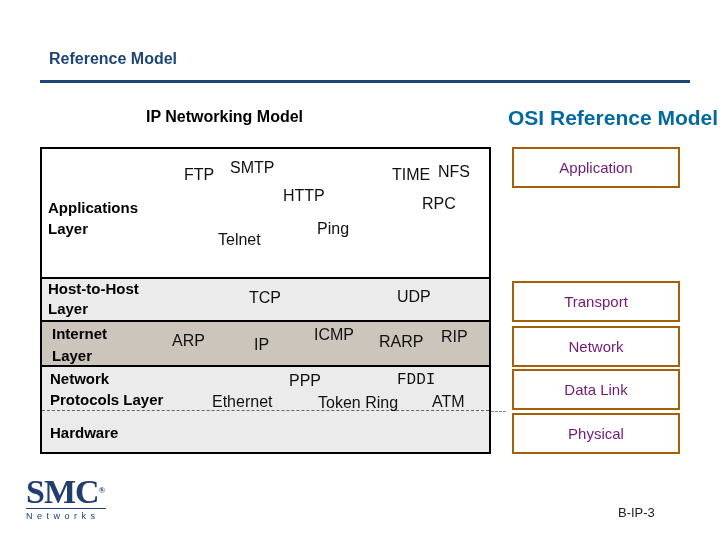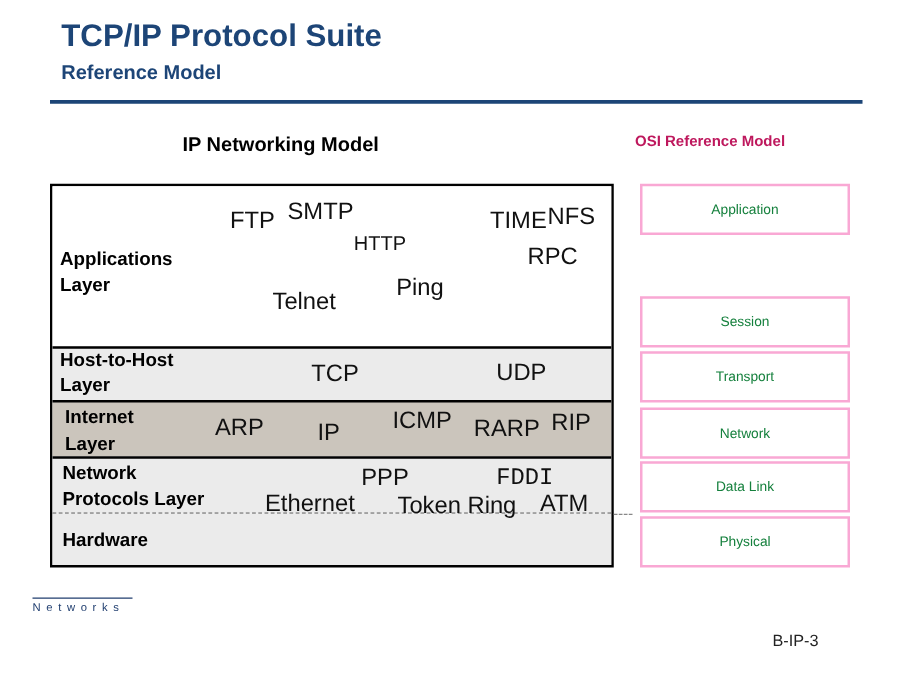--- a/index.html
+++ b/index.html
@@ -7,34 +7,34 @@
     position:relative; width:728px; height:546px; background:#ffffff;
     font-family:"Liberation Sans", sans-serif; overflow:hidden;
   }
   
   .title { position:absolute; left:49px; top:15px; font-size:25px; font-weight:bold; color:#1d4577; letter-spacing:0; }
   .subtitle { position:absolute; left:49px; top:50px; font-size:16px; font-weight:bold; color:#1d4577; }
   .title-rule { position:absolute; left:40px; top:80px; width:650px; height:3px; background:#1d4577; }
 
   
   .ip-heading { position:absolute; left:146px; top:108px; font-size:16px; font-weight:bold; color:#000; }
-  .osi-heading { position:absolute; left:508px; top:106px; font-size:12px; font-weight:bold; color:#be185d; }
+  .osi-heading { position:absolute; left:508px; top:106px; font-size:21px; font-weight:bold; color:#0369a1; }
 
   
   .ip-box { position:absolute; left:40px; top:147px; width:451px; height:307px;
             border:2px solid #000; background:#fff; box-sizing:border-box; }
   .layer { position:absolute; left:0; width:447px; box-sizing:border-box; }
   .layer-apps    { top:0px;   height:128px; background:#ffffff; }
   .layer-host    { top:128px; height:43px;  background:#ebebeb; border-top:2px solid #000; }
   .layer-inet    { top:171px; height:45px;  background:#cbc5bc; border-top:2px solid #000; }
   .layer-netprot { top:216px; height:46px;  background:#ebebeb; border-top:2px solid #000; border-bottom:1px dashed #666; }
   .layer-hw      { top:262px; height:41px;  background:#ebebeb; }
   .dashed-overhang { position:absolute; left:491px; top:411px; width:15px; height:0; border-top:1px dashed #888; }
 
-  .prot { position:absolute; font-size:19px; color:#111; white-space:nowrap; }
+  .prot { position:absolute; font-size:16px; color:#111; white-space:nowrap; }
   .llabel { position:absolute; font-size:15px; font-weight:bold; color:#000; white-space:pre-line; line-height:21px; }
 
   
   .p-ftp    { left:142px; top:17px; }
   .p-smtp   { left:188px; top:10px; }
   .p-time   { left:322px; top:17px;margin-left:28px; }
   .p-nfs    { left:396px; top:14px; }
   .p-http   { left:241px; top:38px; font-size:16px; }
   .p-rpc    { left:380px; top:46px; }
   .p-ping   { left:275px; top:71px; }
@@ -56,43 +56,42 @@
   .p-ppp      { left:247px; top:223px; }
   .p-fddi     { left:355px; top:222px;font-family:Liberation Mono, monospace; }
   .p-ethernet { left:170px; top:244px; }
   .p-token    { left:276px; top:245px; }
   .p-atm      { left:390px; top:244px; }
 
   .l-hw { left:8px; top:273px; }
 
   
   .osi-box { position:absolute; left:512px; width:168px; height:41px;
-             border:2px solid #f9a8d4; background:#fff; box-sizing:border-box;
+             border:2px solid #a16207; background:#fff; box-sizing:border-box;
              display:flex; align-items:center; justify-content:center;
-             font-size:11px; color:#15803d; }
+             font-size:15px; color:#701a75; }
   .osi-0 { top:147px; } .osi-1 { top:192px; } .osi-2 { top:237px; }
   .osi-3 { top:281px; } .osi-4 { top:326px; } .osi-5 { top:369px; }
   .osi-6 { top:413px; }
 
   
   .logo { position:absolute; left:26px; top:477px; color:#203e6f; }
   .logo-main { font-family:"Liberation Serif", serif; font-weight:bold; font-size:34px;
                line-height:30px; letter-spacing:-1px; color:#203e6f; }
   .logo-reg { font-size:9px; vertical-align:top; position:relative; top:-2px; letter-spacing:0; }
   .logo-sub { display:block; margin-top:1px; border-top:1.5px solid #203e6f; padding-top:2px;
               font-size:9px; letter-spacing:4.5px; color:#203e6f; width:80px; white-space:nowrap; }
 
   .page-num { position:absolute; left:618px; top:505px; font-size:13px; color:#222; }
 </style>
 </head>
 <body>
 
 <div class="slide">
 
-  <div class="title">TCP/IP Protocol Suite</div>
   <div class="subtitle">Reference Model</div>
   <div class="title-rule"></div>
 
   <div class="ip-heading">IP Networking Model</div>
   <div class="osi-heading">OSI Reference Model</div>
 
   <div class="ip-box">
     <div class="layer layer-apps"></div>
     <div class="layer layer-host"></div>
     <div class="layer layer-inet"></div>
@@ -130,25 +129,25 @@
     <span class="prot p-ethernet">Ethernet</span>
     <span class="prot p-token">Token Ring</span>
     <span class="prot p-atm">ATM</span>
 
     <div class="llabel l-hw">Hardware</div>
   </div>
 
   <div class="dashed-overhang"></div>
 
   <div class="osi-box osi-0">Application</div>
-  <div class="osi-box osi-2">Session</div>
   <div class="osi-box osi-3">Transport</div>
   <div class="osi-box osi-4">Network</div>
   <div class="osi-box osi-5">Data Link</div>
   <div class="osi-box osi-6">Physical</div>
 
   <div class="logo">
+    <span class="logo-main"><span>SMC</span><span class="logo-reg">®</span></span>
     <span class="logo-sub">Networks</span>
   </div>
 
   <div class="page-num">B-IP-3</div>
 
 </div>
 
 </body></html>

